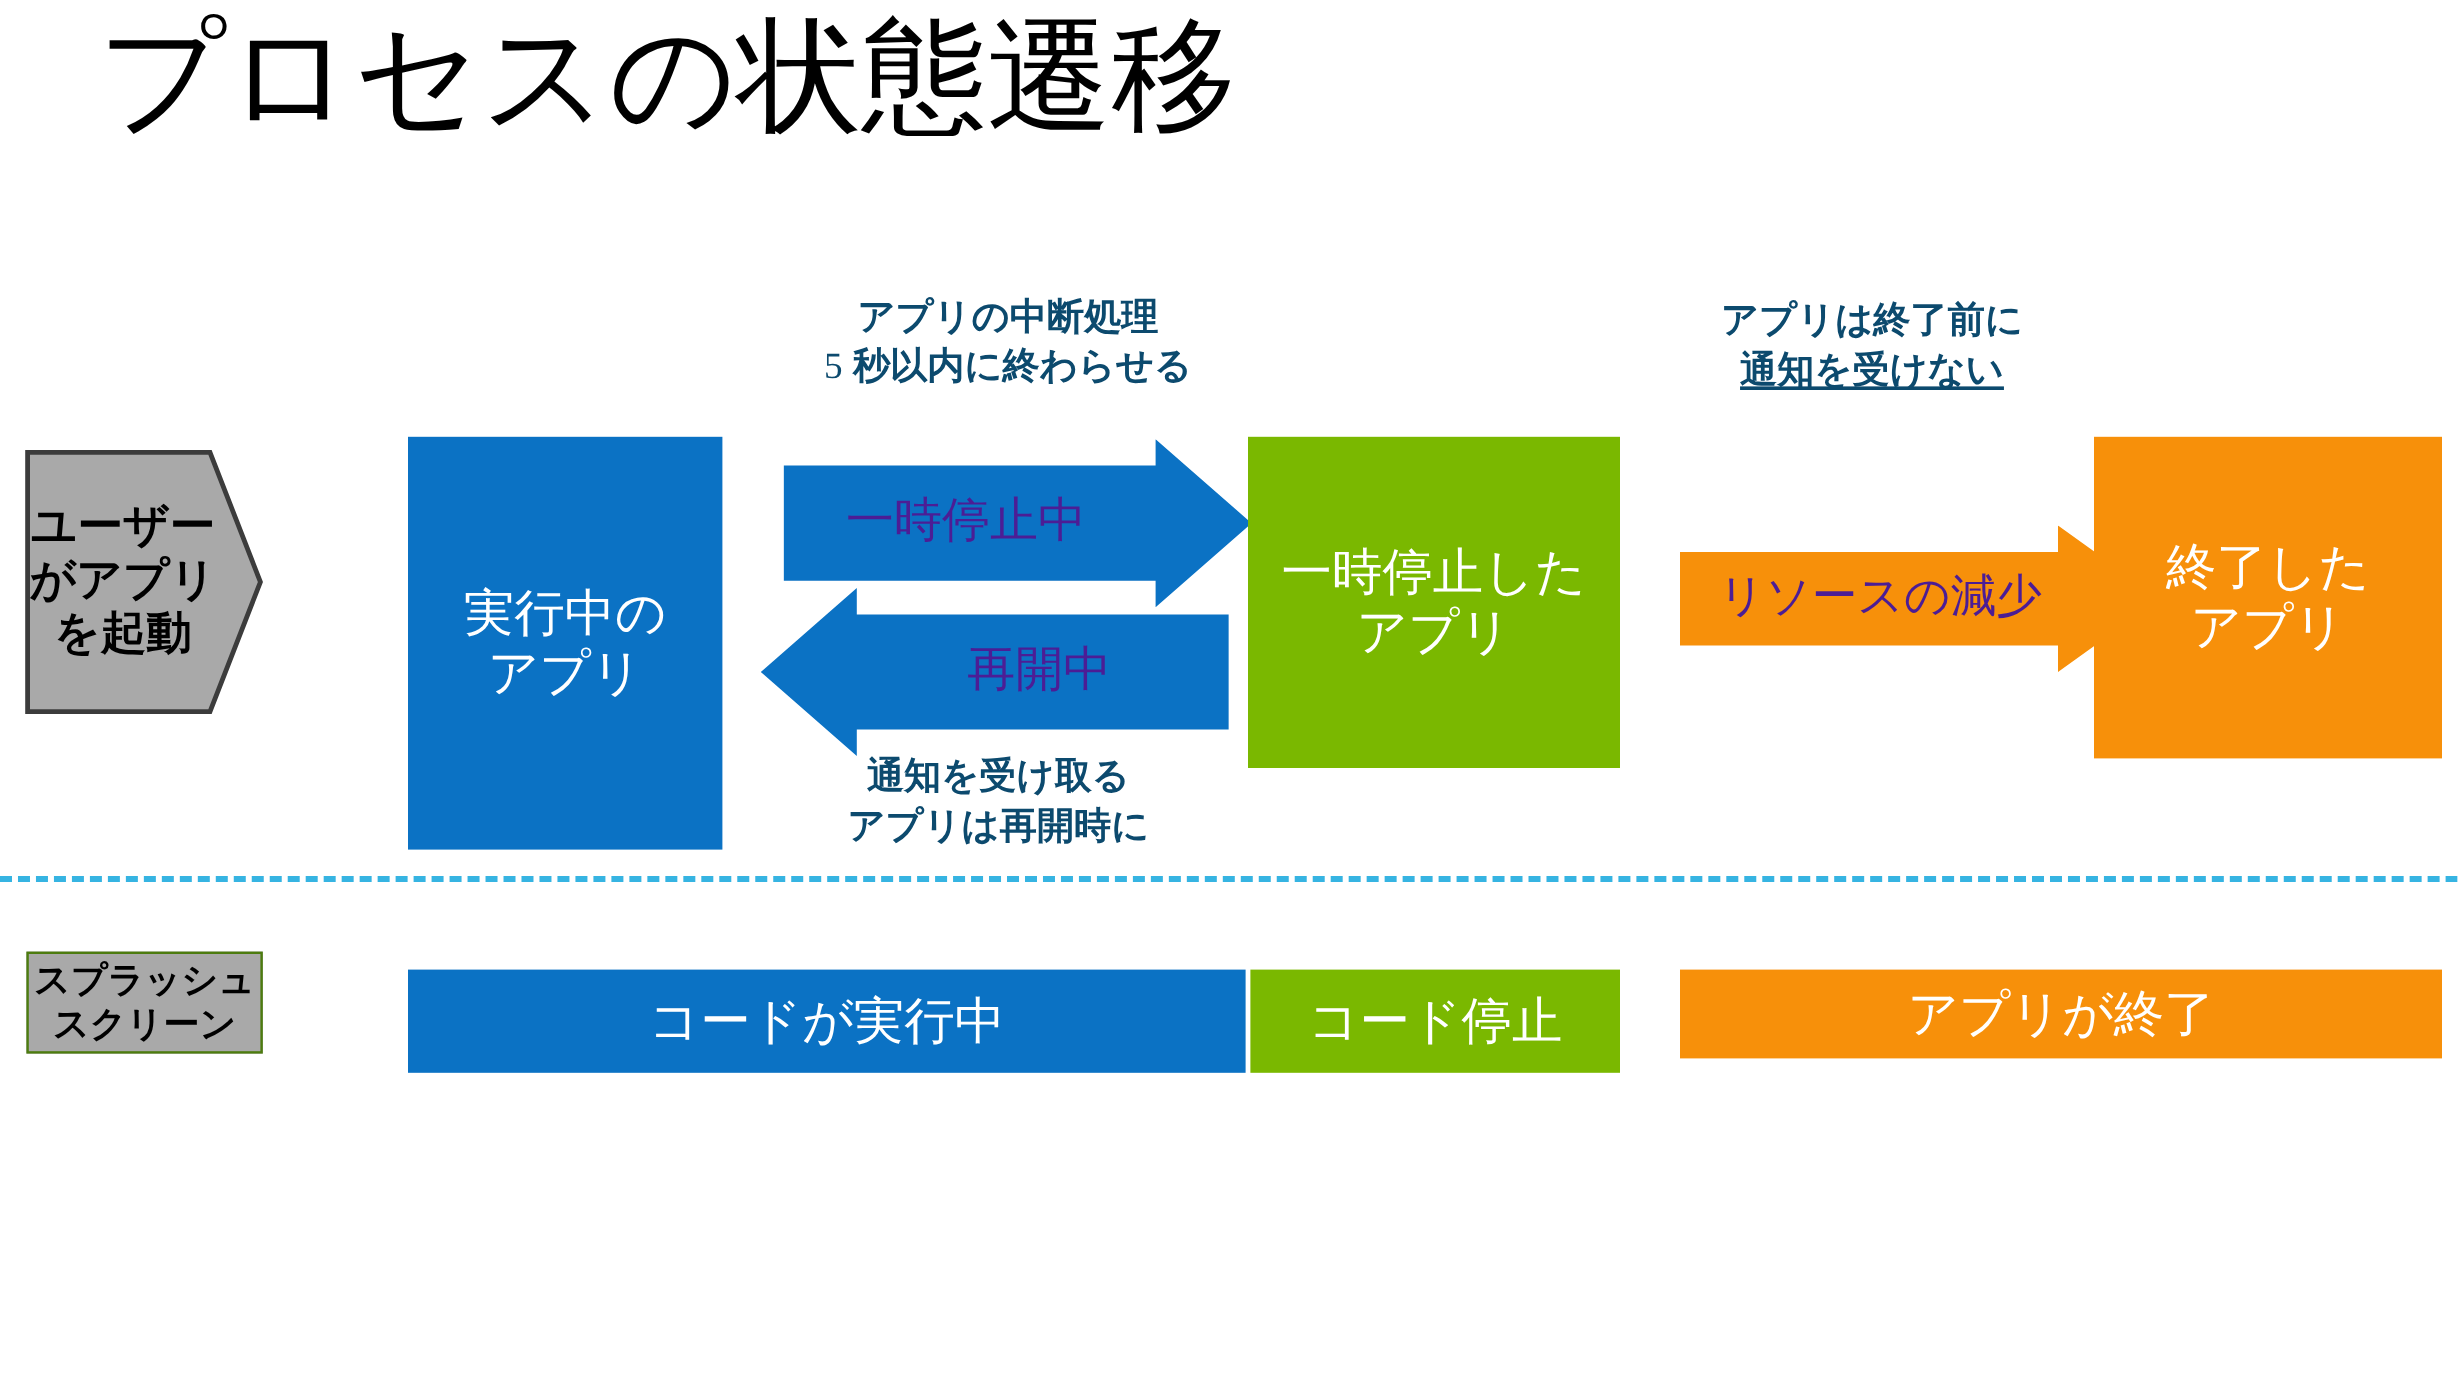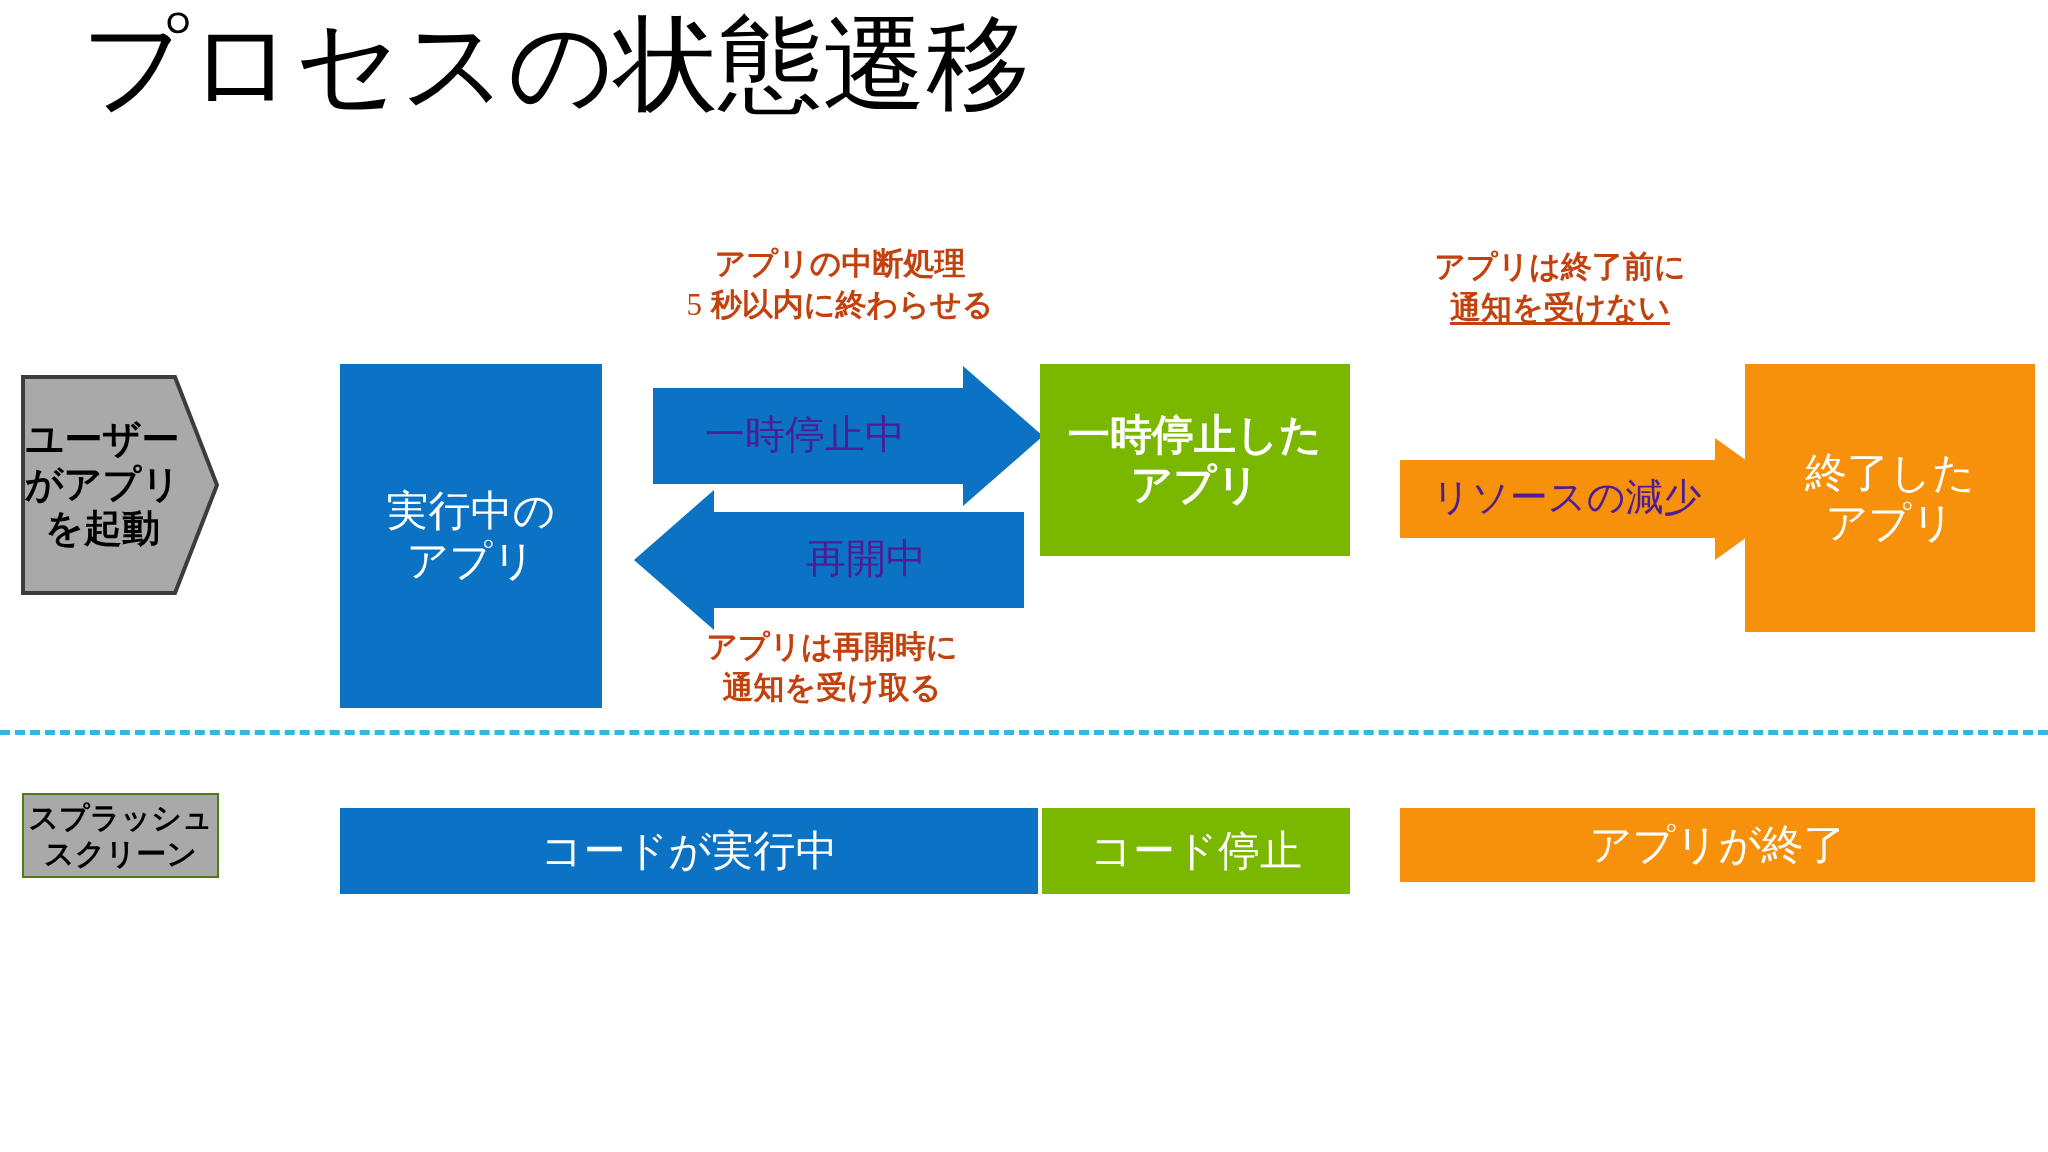--- a/index.html
+++ b/index.html
@@ -95,21 +95,21 @@
     line-height: 1;
   }
 
   
   .caption {
     position: absolute;
     font-weight: bold;
     font-size: 31px;
     line-height: 1.32;
     text-align: center;
-    color: #c2410c;
+    color: #0c4a6e;
     white-space: nowrap;
   }
   .caption .num {
     font-family: "Liberation Serif", "DejaVu Serif", serif;
     font-weight: 400;
     font-size: 31px;
   }
   .caption .ul { text-decoration: underline; text-underline-offset: 4px; }
 
   
@@ -162,25 +162,25 @@
 </div>
 
 <div class="arrow-wrap" style="left:634px; top:490px;">
   <svg width="390" height="140" viewBox="0 0 390 140">
     <polygon points="390,22 80,22 80,0 0,70 80,140 80,118 390,118" fill="#0b72c4"></polygon>
   </svg>
   <div class="arrow-label" style="left:136px; top:48px;margin-left:36px;">再開中</div>
 </div>
 
 <div class="caption" style="left:652px; top:627px; width:360px;">
+  <div>通知を受け取る</div>
   <div>アプリは再開時に</div>
-  <div>通知を受け取る</div>
-</div>
-
-<div class="node state-box green" style="left:1040px; top:364px; width:310px; height:192px; flex-direction:column;font-weight:bold;">
+</div>
+
+<div class="node state-box green" style="left:1040px; top:364px; width:310px; height:276px; flex-direction:column;">
   <div>一時停止した</div>
   <div>アプリ</div>
 </div>
 
 <div class="arrow-wrap" style="left:1368px; top:438px;margin-left:32px;">
   <svg width="400" height="122" viewBox="0 0 400 122">
     <polygon points="0,22 315,22 315,0 400,61 315,122 315,100 0,100" fill="#f7900a"></polygon>
   </svg>
   <div class="arrow-label" style="left:32px; top:40px; font-size:38px;">リソースの減少</div>
 </div>

